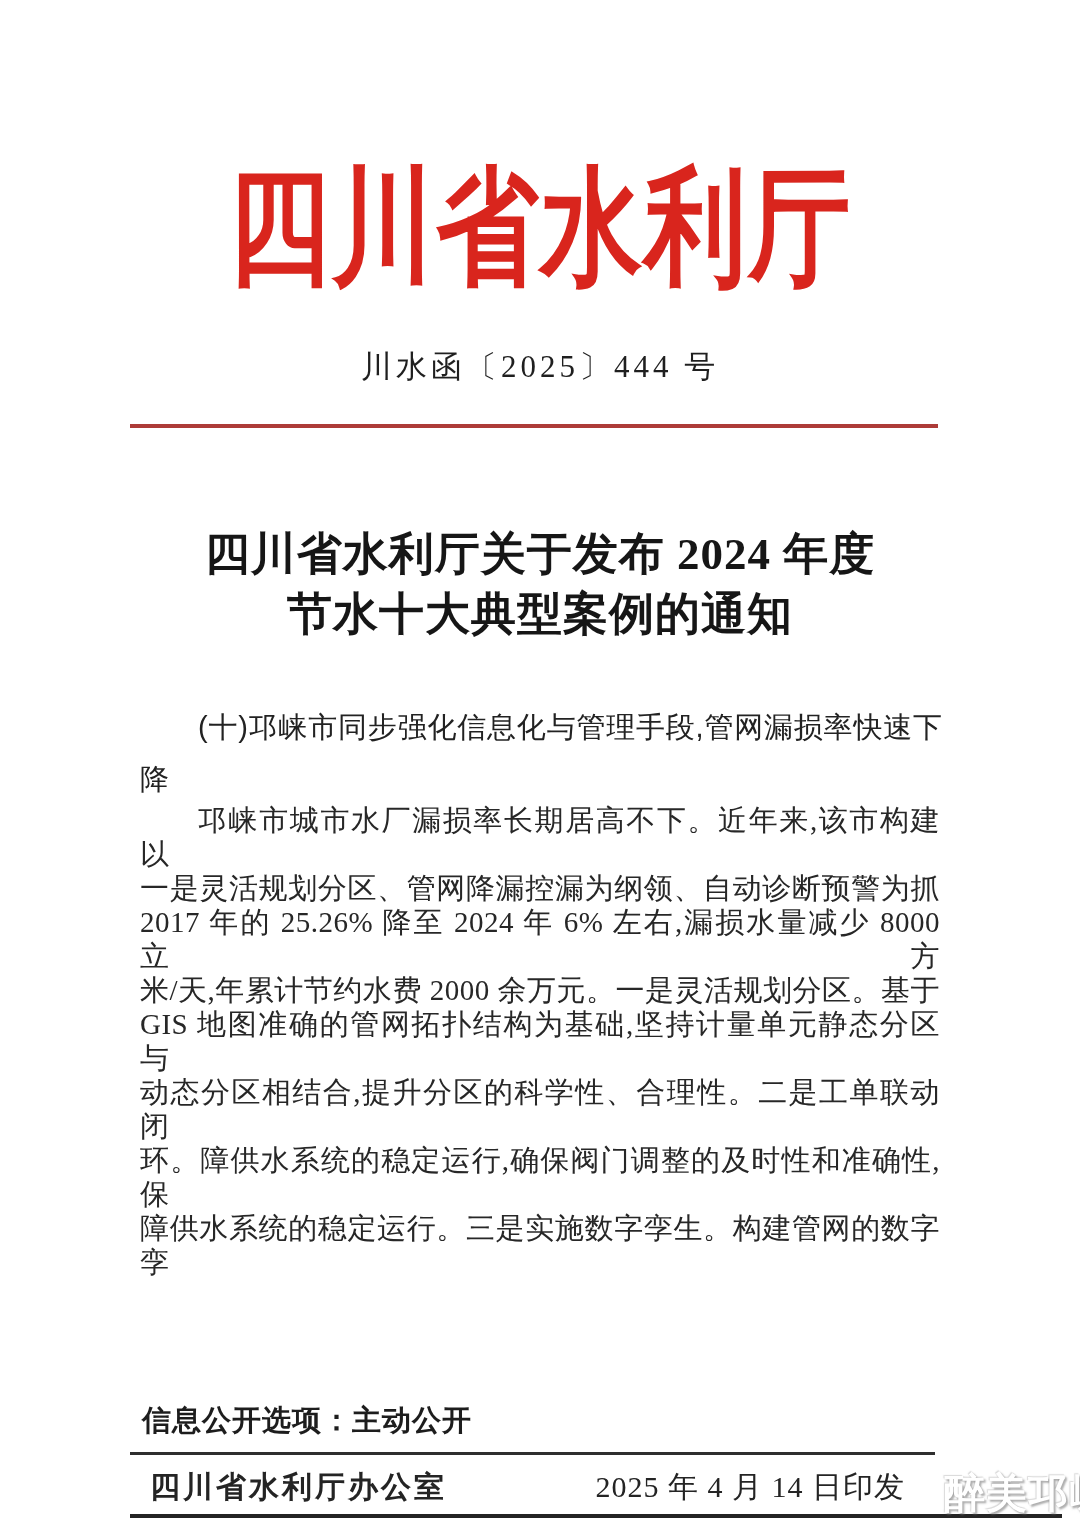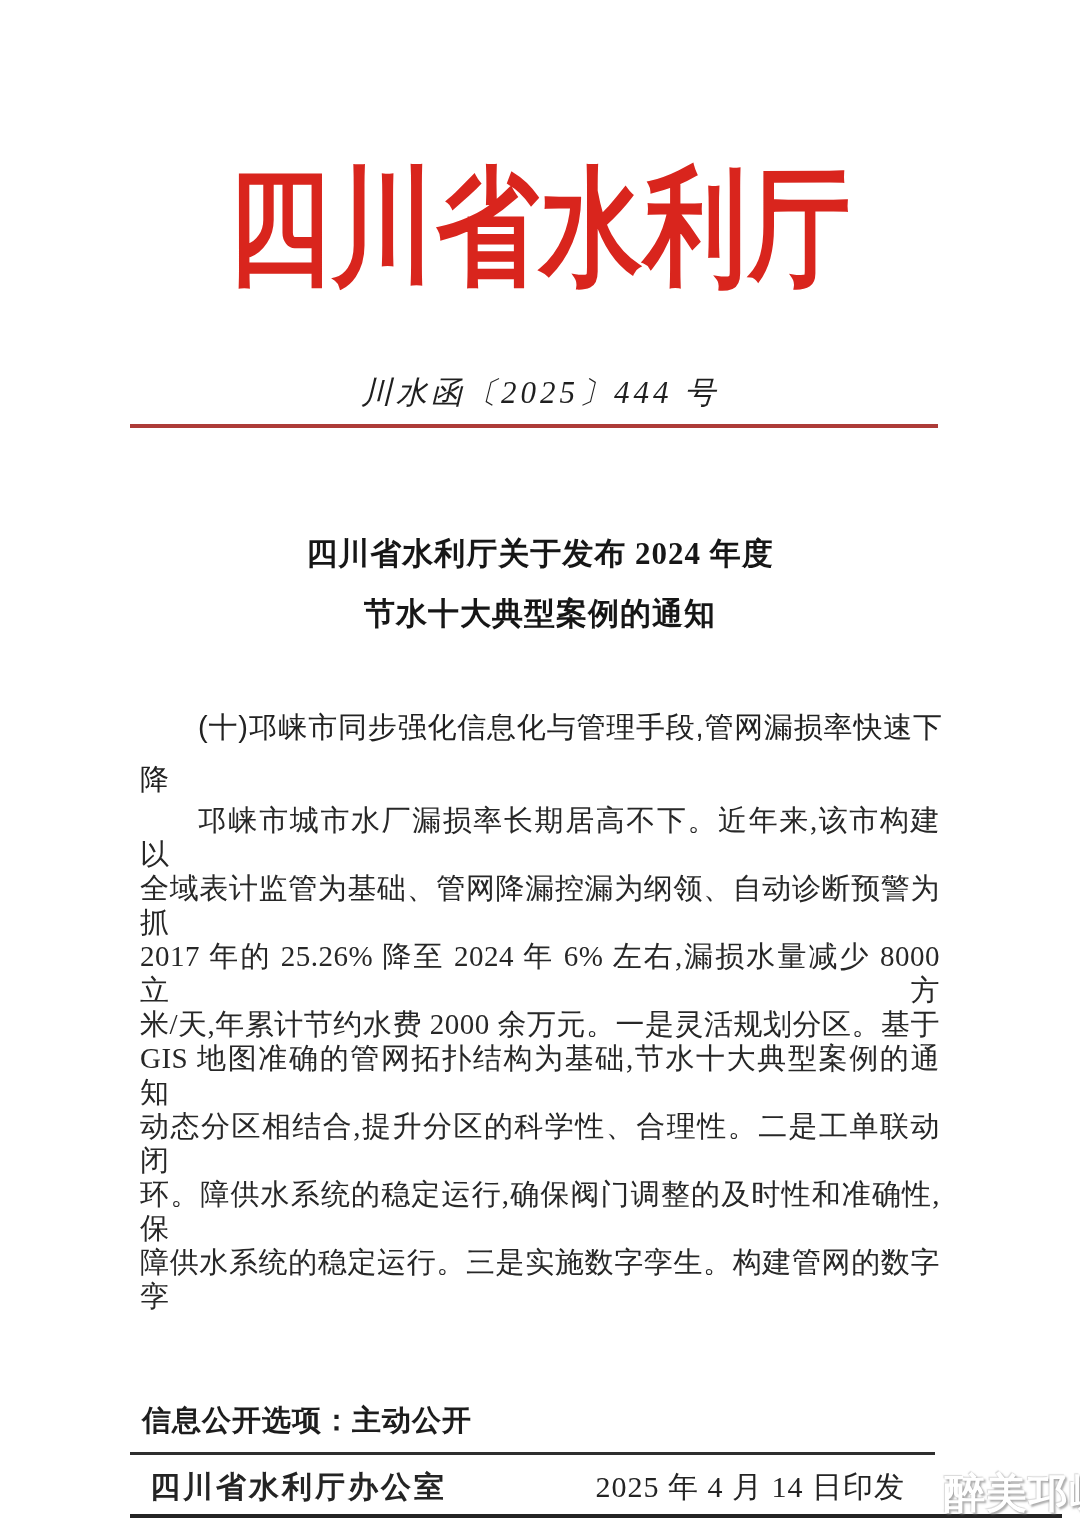--- a/index.html
+++ b/index.html
@@ -14,33 +14,33 @@
   .letterhead {
     position:absolute; top:148px; left:0; width:1080px; height:160px;
     text-align:center; font-size:128px; line-height:160px; font-weight:700;
     color:var(--accent-red,#d9251d);
     transform:scale(0.80,1); transform-origin:50% 50%;
     letter-spacing:2px; white-space:nowrap;
   }
 
   
   .doc-number {
-    position:absolute; top:372px; left:0; width:1080px;
-    text-align:center; font-size:31px; letter-spacing:4px; color:#1f1f1f;font-style:italic;
+    position:absolute; top:346px; left:0; width:1080px;
+    text-align:center; font-size:31px; letter-spacing:4px; color:#1f1f1f;
   }
 
   .red-divider {
     position:absolute; top:424px; left:130px; width:808px; height:4px;
     background:var(--divider-red,#ad3b38);
   }
 
   
   .doc-title {
     position:absolute; top:524px; left:140px; width:800px;
-    text-align:center; font-size:31px; font-weight:700; line-height:60px;
+    text-align:center; font-size:45px; font-weight:700; line-height:60px;
     color:#161616; letter-spacing:1px;
   }
 
   
   .section-heading {
     position:absolute; top:701px; left:140px; width:802px;
     font-family:"Liberation Sans","DejaVu Sans",sans-serif;
     font-size:29px; font-weight:400; line-height:52px;
     text-indent:2em; text-align:justify; color:#222222;
   }
@@ -105,24 +105,24 @@
 
   <div class="doc-title">
     <div>四川省水利厅关于发布 2024 年度</div>
     <div>节水十大典型案例的通知</div>
   </div>
 
   <div class="section-heading">(十)邛崃市同步强化信息化与管理手段,管网漏损率快速下降</div>
 
   <div class="body-paragraph">
       <div class="body-line">邛崃市城市水厂漏损率长期居高不下。近年来,该市构建以</div>
-      <div class="body-line">全域表计监管为基础、管网降漏控漏为纲领、自动诊断预警为抓</div>
+      <div class="body-line">一是灵活规划分区、管网降漏控漏为纲领、自动诊断预警为抓</div>
       <div class="body-line">2017 年的 25.26% 降至 2024 年 6% 左右,漏损水量减少 8000 立方</div>
       <div class="body-line">米/天,年累计节约水费 2000 余万元。一是灵活规划分区。基于</div>
-      <div class="body-line">GIS 地图准确的管网拓扑结构为基础,节水十大典型案例的通知</div>
+      <div class="body-line">GIS 地图准确的管网拓扑结构为基础,坚持计量单元静态分区与</div>
       <div class="body-line">动态分区相结合,提升分区的科学性、合理性。二是工单联动闭</div>
       <div class="body-line">环。障供水系统的稳定运行,确保阀门调整的及时性和准确性,保</div>
       <div class="body-line">障供水系统的稳定运行。三是实施数字孪生。构建管网的数字孪</div>
     </div>
 
   <div class="disclosure">信息公开选项：主动公开</div>
 
   <div class="footer-line-top"></div>
 
   <div class="footer-office">四川省水利厅办公室</div>

